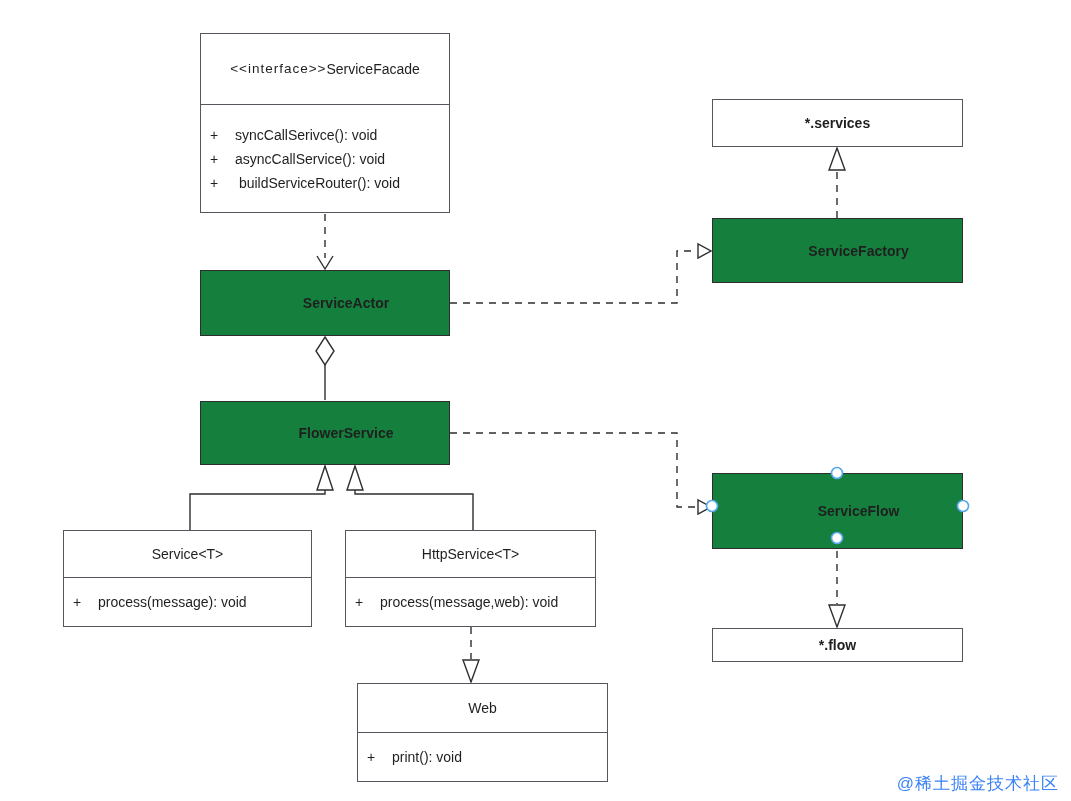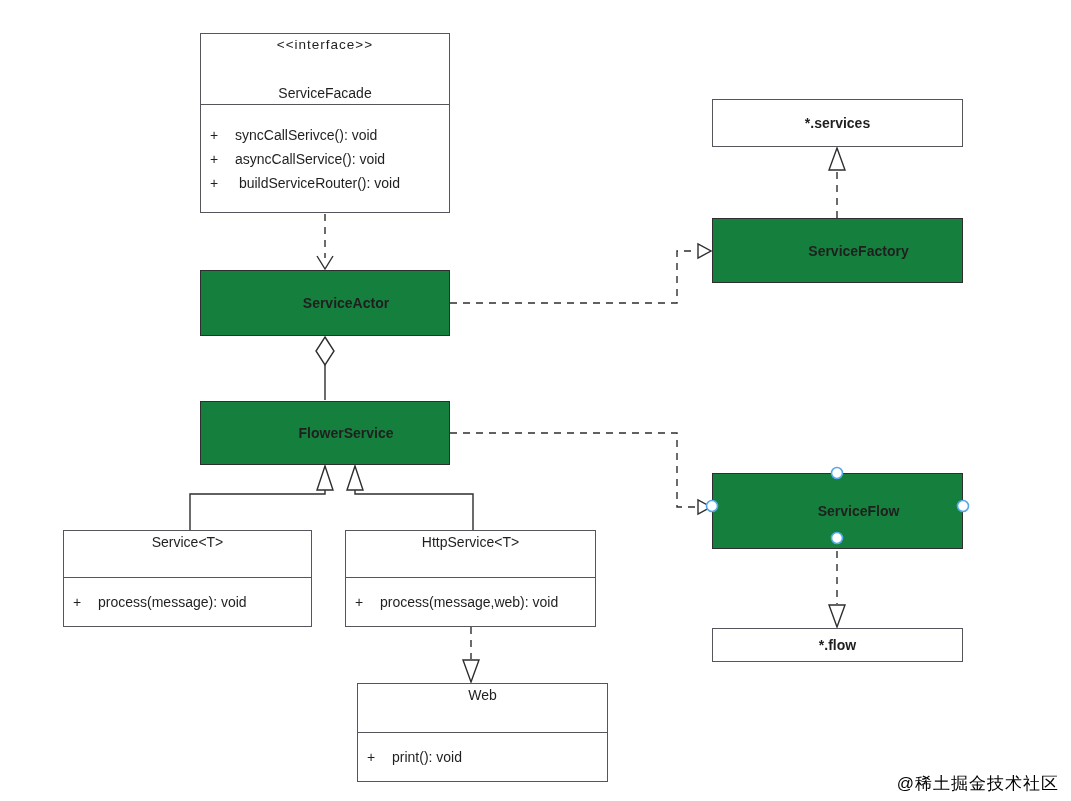--- a/index.html
+++ b/index.html
@@ -4,31 +4,31 @@
 <style>
   html,body{margin:0;padding:0;background:#fff;}
   #canvas{
     position:relative;width:1071px;height:801px;background:#ffffff;overflow:hidden;
     font-family:"Liberation Sans","DejaVu Sans",sans-serif;color:#1f1f1f;
   }
   .node{position:absolute;box-sizing:border-box;background:#fff;border:1.4px solid #55555d;
         display:flex;flex-direction:column;font-size:14px;}
   .node.orange{background:#15803d;border-color:#2e2e2e;padding-left:42px;}
   .node.simple{justify-content:center;align-items:center;font-weight:bold;}
-  .hdr{display:flex;flex-direction:column;align-items:center;justify-content:space-between;
+  .hdr{display:flex;align-items:center;justify-content:center;
        border-bottom:1.4px solid inherit;}
   .hdr{border-bottom:1.4px solid #55555d;}
   .hdr .stereo{font-size:13.5px;line-height:22px;letter-spacing:1px;}
   .hdr .cname{line-height:22px;}
   .body{flex:1;display:flex;flex-direction:column;justify-content:center;padding-left:9px;}
   .mrow{display:flex;align-items:center;height:24px;}
   .mrow .vis{width:25px;flex:0 0 25px;}
   .mrow .sig{white-space:pre;}
   svg.wires{position:absolute;left:0;top:0;}
-  #watermark{position:absolute;right:12px;bottom:6px;font-size:17px;color:#000000;letter-spacing:1px;}
+  #watermark{position:absolute;right:12px;bottom:6px;font-size:17px;color:#3b82f6;letter-spacing:1px;}
 </style>
 </head>
 <body>
 
 <div id="canvas">
 
   <svg class="wires" width="1071" height="801" viewBox="0 0 1071 801">
     <g stroke="#2e2e2e" stroke-width="1.4" fill="none">
 
       <g>

